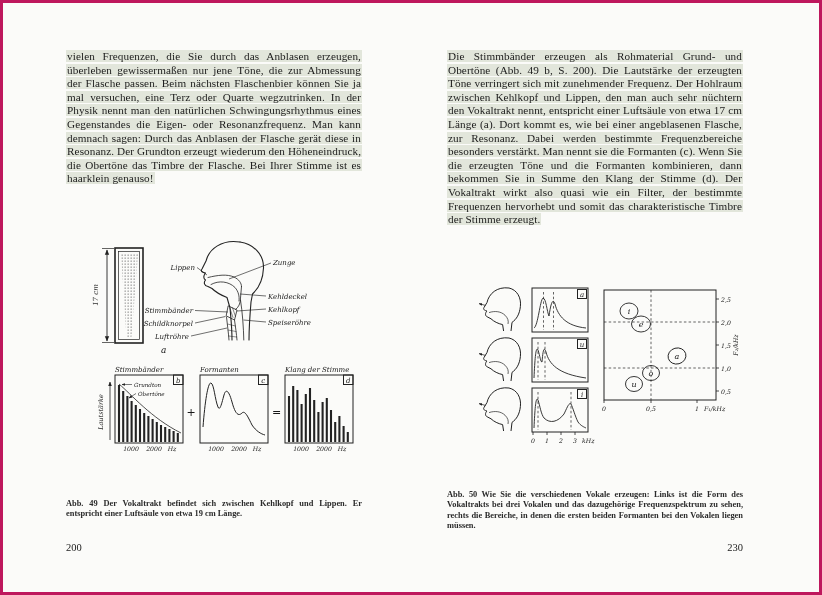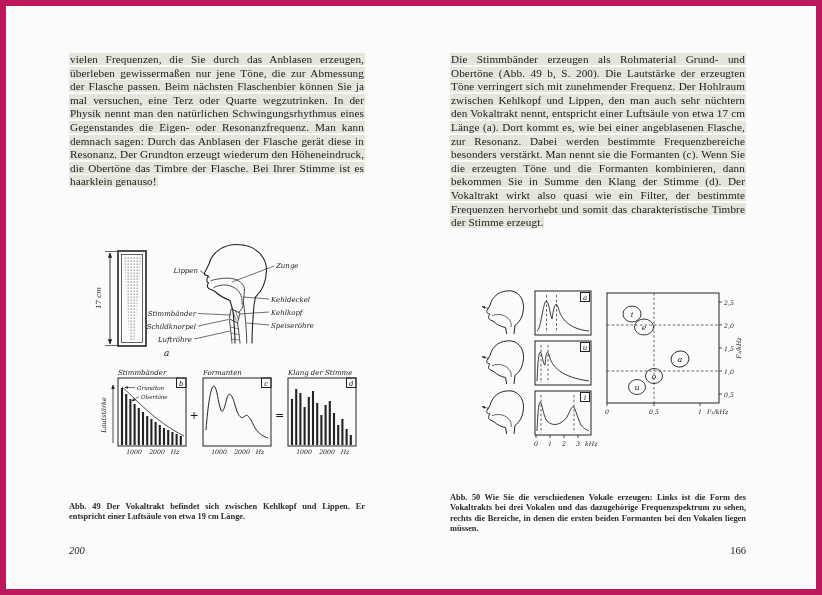--- a/index.html
+++ b/index.html
@@ -1,18 +1,18 @@
 <!DOCTYPE html>
 <html><head>
 <meta charset="utf-8">
 <style>
   html,body { margin:0; padding:0; background:#e8e8e6; }
   .spread {
     position:relative; width:822px; height:595px;
-    background:#fbfbf9; border:6px solid #be185d; box-sizing:border-box;
+    background:#fbfbf9; border:3px solid #be185d; box-sizing:border-box;
     font-family:"Liberation Serif", serif; color:#1b1b1b; overflow:hidden;
   }
   .page { position:absolute; top:0; width:411px; height:595px; }
   .page-left { left:0; }
   .page-right { left:387px; }
 
   .body-text {
     position:absolute; margin:0; width:296px;
     font-size:11.2px; line-height:13.6px; text-align:justify;
     letter-spacing:0.1px;
@@ -22,21 +22,21 @@
   .hl { background:rgba(186,196,170,0.38); box-decoration-break:clone; -webkit-box-decoration-break:clone; padding:0 1px; }
 
   .caption {
     position:absolute; margin:0; width:296px;
     font-size:8.4px; line-height:10.4px; text-align:justify; color:#2b2b2b;font-weight:bold;
   }
   .left-caption  { left:63px; top:496px; }
   .right-caption { left:57px; top:487px; }
 
   .page-num { position:absolute; font-size:10.5px; color:#1b1b1b; }
-  .pn-left  { left:63px; top:539px;font-style:italic; }
+  .pn-left  { left:63px; top:539px; }
   .pn-right { left:57px; top:539px; width:296px; text-align:right; }
 
   .fig { position:absolute; }
   .fig49 { left:88px; top:233px; }
   .fig50 { left:84px; top:283px; }
 
   svg text { font-family:"DejaVu Serif", serif; fill:#181818; }
   .t7   { font-size:7px;   font-style:italic; }
   .t65  { font-size:6.5px; font-style:italic; }
   .t65c { font-size:6.2px; font-style:italic; }
@@ -294,16 +294,16 @@
           <line x1="223" y1="114" x2="223" y2="117" class="tick"></line>
           <text class="t65c" x="130" y="125" text-anchor="middle">0</text>
           <text class="t65c" x="177" y="125" text-anchor="middle">0,5</text>
           <text class="t65c" x="223" y="125" text-anchor="middle">1</text>
           <text class="t65c" x="230" y="125">F₁/kHz</text>
         </g>
       </g>
     </svg>
 
     <p class="caption right-caption"><span>Abb. 50 Wie Sie die verschiedenen Vokale erzeugen: Links ist die Form des Vokaltrakts bei drei Vokalen und das dazugehörige Frequenzspektrum zu sehen, rechts die Bereiche, in denen die ersten beiden Formanten bei den Vokalen liegen müssen.</span></p>
-    <div class="page-num pn-right">166</div>
+    <div class="page-num pn-right">230</div>
   </div>
 
 </div>
 
 </body></html>

